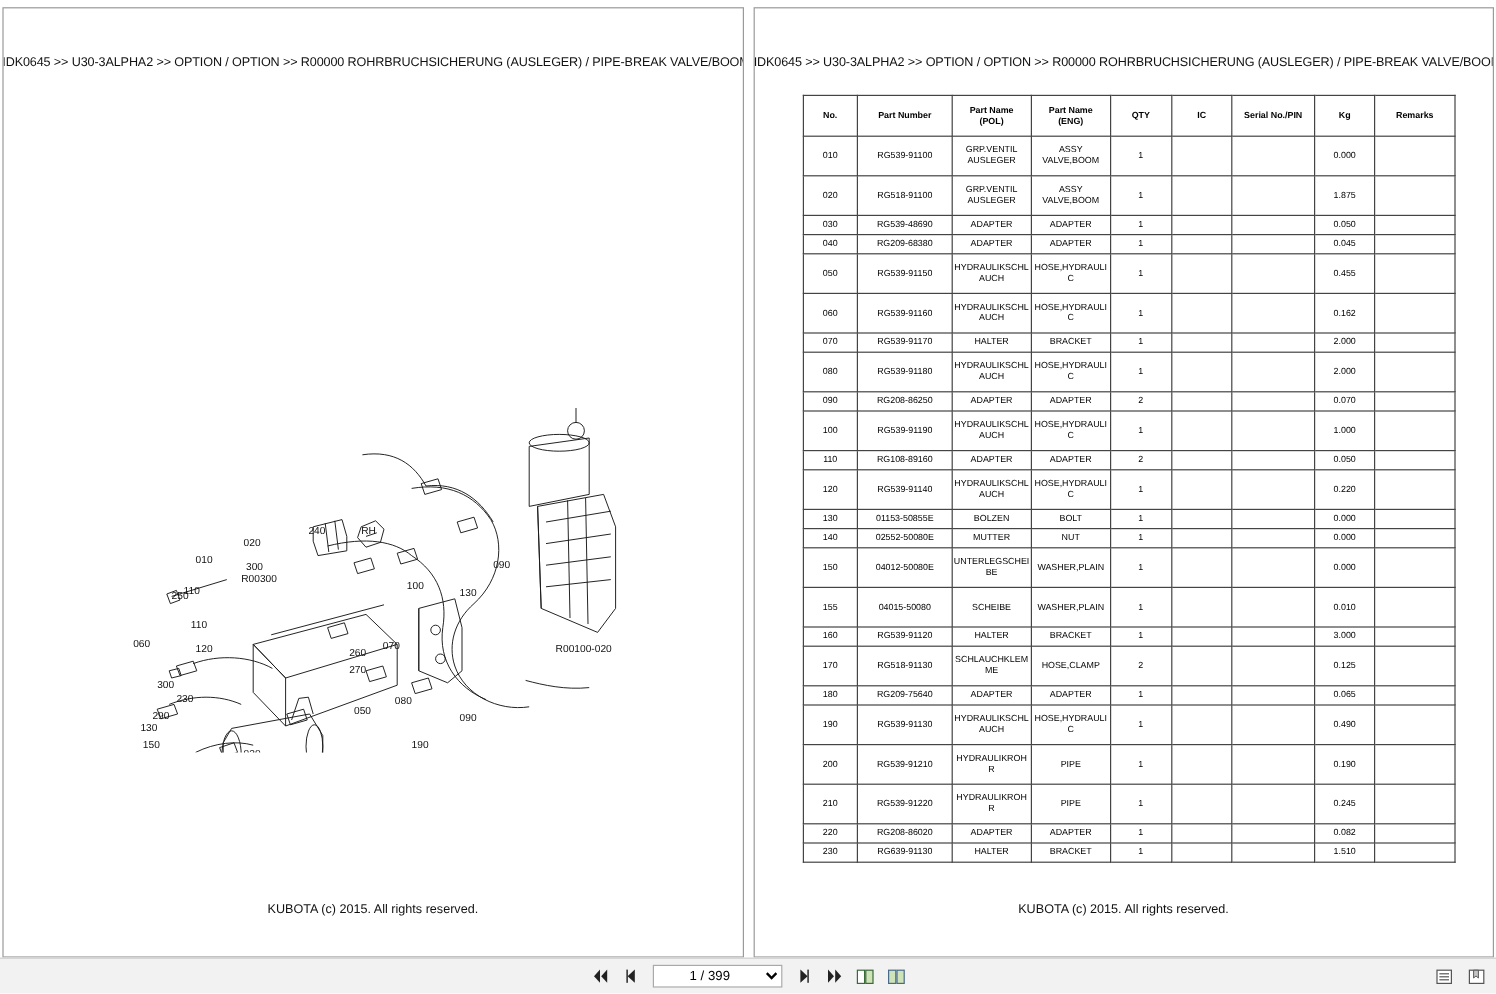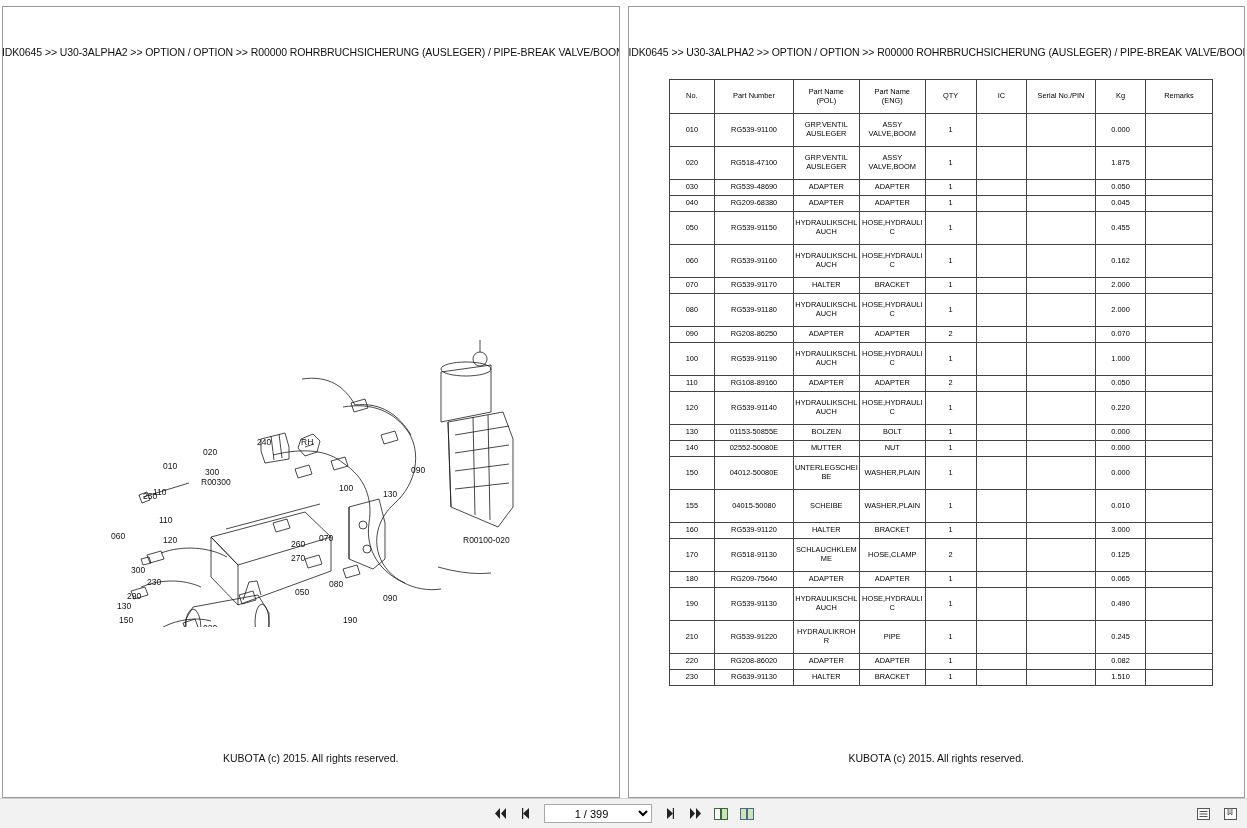--- a/index.html
+++ b/index.html
@@ -82,21 +82,21 @@
   table.parts th, table.parts td {
     border: 1px solid #444;
     text-align: center;
     vertical-align: middle;
     padding: 2px 1px;
     line-height: 1.15;
     word-wrap: break-word;
     overflow-wrap: break-word;
   }
   table.parts thead th {
-    font-weight: normal;
+    font-weight: bold;
     height: 34px;
     font-size: 7.4px;
   }
   table.parts td { height: 16px; }
   table.parts tr.tall td { height: 33px; }
   col.c-no { width: 9.0%; }
   col.c-pn { width: 15.5%; }
   col.c-pol { width: 13.0%; }
   col.c-eng { width: 13.0%; }
   col.c-qty { width: 10.0%; }
@@ -344,21 +344,21 @@
                 <td>GRP.VENTIL AUSLEGER</td>
                 <td>ASSY VALVE,BOOM</td>
                 <td>1</td>
                 <td></td>
                 <td></td>
                 <td>0.000</td>
                 <td></td>
               </tr>
               <tr class="tall">
                 <td>020</td>
-                <td>RG518-47100</td>
+                <td>RG518-91100</td>
                 <td>GRP.VENTIL AUSLEGER</td>
                 <td>ASSY VALVE,BOOM</td>
                 <td>1</td>
                 <td></td>
                 <td></td>
                 <td>1.875</td>
                 <td></td>
               </tr>
               <tr>
                 <td>030</td>
@@ -549,20 +549,31 @@
               </tr>
               <tr class="tall">
                 <td>190</td>
                 <td>RG539-91130</td>
                 <td>HYDRAULIKSCHLAUCH</td>
                 <td>HOSE,HYDRAULIC</td>
                 <td>1</td>
                 <td></td>
                 <td></td>
                 <td>0.490</td>
+                <td></td>
+              </tr>
+              <tr class="tall">
+                <td>200</td>
+                <td>RG539-91210</td>
+                <td>HYDRAULIKROHR</td>
+                <td>PIPE</td>
+                <td>1</td>
+                <td></td>
+                <td></td>
+                <td>0.190</td>
                 <td></td>
               </tr>
               <tr class="tall">
                 <td>210</td>
                 <td>RG539-91220</td>
                 <td>HYDRAULIKROHR</td>
                 <td>PIPE</td>
                 <td>1</td>
                 <td></td>
                 <td></td>

